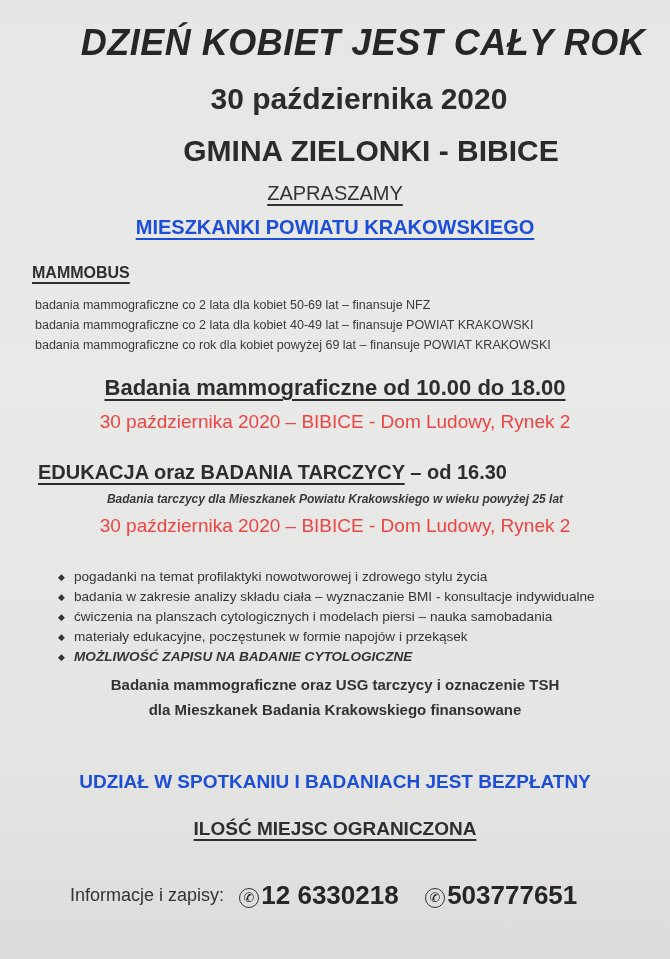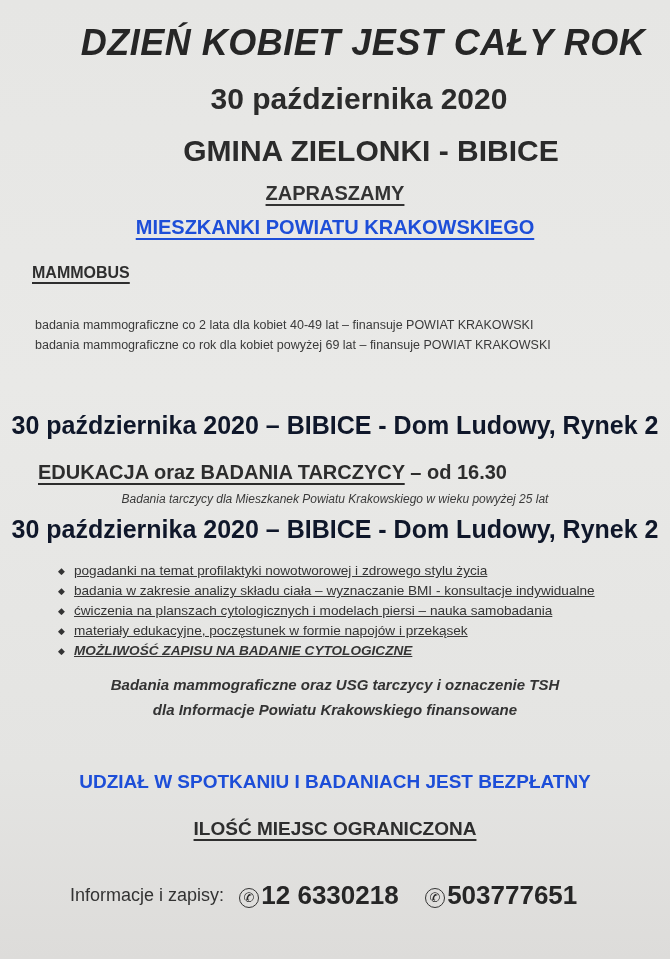--- a/index.html
+++ b/index.html
@@ -10,74 +10,76 @@
     color:#2a2a2a;
     position:relative;
   }
   .poster { position:absolute; left:0; top:0; width:670px; height:959px; }
   .c { position:absolute; left:0; width:670px; text-align:center; white-space:nowrap; }
   .l { position:absolute; white-space:nowrap; }
   .u { text-decoration: underline; text-decoration-thickness:2px; text-underline-offset:4px; }
   .title { top:22px; font-size:36px; font-weight:bold; font-style:italic; letter-spacing:0.5px; color:#262626;margin-left:28px; }
   .date { top:82px; font-size:30px; font-weight:bold; color:#2b2b2b;padding-left:24px; }
   .gmina { top:134px; font-size:30px; font-weight:bold; color:#2b2b2b;padding-left:36px; }
-  .invite1 { top:182px; font-size:20px; font-weight:bold; color:#333;text-align:center; }
+  .invite1 { top:182px; font-size:20px; font-weight:normal; color:#333;text-align:center; }
   .invite2 { top:216px; font-size:20px; font-weight:bold; color:#1d4ed8; }
   .mammo-h { left:32px; top:264px; font-size:16px; font-weight:bold; color:#2e2e2e; }
   .mammo-line { left:35px; font-size:12.5px; color:#3a3a3a; }
   .sub1 { top:375px; font-size:22px; font-weight:bold; color:#2d2d2d; }
-  .loc { font-size:25px; font-weight:bold; color:#0f172a; }
+  .loc { font-size:19px; font-weight:normal; color:#ef4444; }
   .edu { left:38px; top:461px; font-size:20px; font-weight:bold; color:#2d2d2d; }
-  .edu-note { top:492px; font-size:12px; font-style:italic; font-weight:normal; color:#3a3a3a; }
+  .edu-note { top:492px; font-size:12px; font-style:italic; font-weight:bold; color:#3a3a3a; }
   .bullets { position:absolute; left:58px; top:563px; margin:0; padding:0; list-style:none; }
-  .bullets li { font-size:13.6px; color:#353535; height:20px; line-height:16px; white-space:nowrap;text-decoration:underline; }
+  .bullets li { font-size:13.6px; color:#353535; height:20px; line-height:28px; white-space:nowrap; }
   .bullets li .dia { display:inline-block; width:16px; font-size:9px; vertical-align:1px; color:#333; }
   .bullets li.em span.txt { font-style:italic; font-weight:bold; }
-  .fund { font-size:15px; font-style:italic; font-weight:bold; color:#333; }
+  .fund { font-size:15px; font-weight:bold; color:#333; }
   .free { top:771px; font-size:19px; font-weight:bold; color:#1d4ed8; }
   .limited { top:818px; font-size:19px; font-weight:bold; color:#2e2e2e; }
   .contact { left:70px; top:880px; font-size:26px; font-weight:bold; color:#262626; }
   .contact .lbl { font-size:18px; font-weight:normal; color:#333; vertical-align:3px; margin-right:8px; }
   .phone-ic { display:inline-block; width:18px; height:18px; border:1.5px solid #333; border-radius:50%;
               font-size:13px; line-height:18px; text-align:center; vertical-align:2px; margin-right:2px; font-weight:normal; }
   .gap { display:inline-block; width:12px; }
 </style>
 </head>
 <body>
 
 <div class="poster">
 
   <div class="c title">DZIEŃ KOBIET JEST CAŁY ROK</div>
   <div class="c date">30 października 2020</div>
   <div class="c gmina">GMINA ZIELONKI - BIBICE</div>
   <div class="c invite1"><span class="u">ZAPRASZAMY</span></div>
   <div class="c invite2"><span class="u">MIESZKANKI POWIATU KRAKOWSKIEGO</span></div>
 
   <div class="l mammo-h u">MAMMOBUS</div>
+  <div class="l mammo-line" style="top:298px">badania mammograficzne co 2 lata dla kobiet 50-69 lat – finansuje NFZ</div>
   <div class="l mammo-line" style="top:318px">badania mammograficzne co 2 lata dla kobiet 40-49 lat  – finansuje POWIAT KRAKOWSKI</div>
   <div class="l mammo-line" style="top:338px">badania mammograficzne co rok dla kobiet powyżej 69 lat – finansuje POWIAT KRAKOWSKI</div>
 
+  <div class="c sub1"><span class="u">Badania mammograficzne od 10.00 do 18.00</span></div>
   <div class="c loc" style="top:411px">30 października 2020 – BIBICE -  Dom Ludowy, Rynek 2</div>
 
   <div class="l edu">
     <span class="u">EDUKACJA oraz BADANIA TARCZYCY</span><span> – od 16.30</span>
   </div>
   <div class="c edu-note">Badania tarczycy dla Mieszkanek Powiatu Krakowskiego w wieku powyżej 25 lat</div>
   <div class="c loc" style="top:515px">30 października 2020 – BIBICE -  Dom Ludowy, Rynek 2</div>
 
   <ul class="bullets">
     <li><span class="dia">◆</span><span class="txt">pogadanki na temat profilaktyki nowotworowej  i zdrowego stylu życia</span></li>
     <li><span class="dia">◆</span><span class="txt">badania w zakresie analizy składu ciała  – wyznaczanie BMI - konsultacje indywidualne</span></li>
     <li><span class="dia">◆</span><span class="txt">ćwiczenia na planszach cytologicznych i modelach piersi – nauka samobadania</span></li>
     <li><span class="dia">◆</span><span class="txt">materiały edukacyjne, poczęstunek w formie napojów i przekąsek</span></li>
     <li class="em"><span class="dia">◆</span><span class="txt">MOŻLIWOŚĆ ZAPISU NA BADANIE CYTOLOGICZNE</span></li>
   </ul>
 
   <div class="c fund" style="top:676px">Badania mammograficzne oraz USG tarczycy i oznaczenie TSH</div>
-  <div class="c fund" style="top:701px">dla Informacje Powiatu Krakowskiego finansowane</div>
+  <div class="c fund" style="top:701px">dla Mieszkanek Badania Krakowskiego finansowane</div>
 
   <div class="c free">UDZIAŁ W SPOTKANIU I BADANIACH JEST BEZPŁATNY</div>
   <div class="c limited"><span class="u">ILOŚĆ MIEJSC OGRANICZONA</span></div>
 
   <div class="l contact">
     <span class="lbl">Informacje i zapisy:</span>
     <span class="phone-ic">✆</span><span>12 6330218</span>
     <span class="gap"></span>
     <span class="phone-ic">✆</span><span>503777651</span>
   </div>

